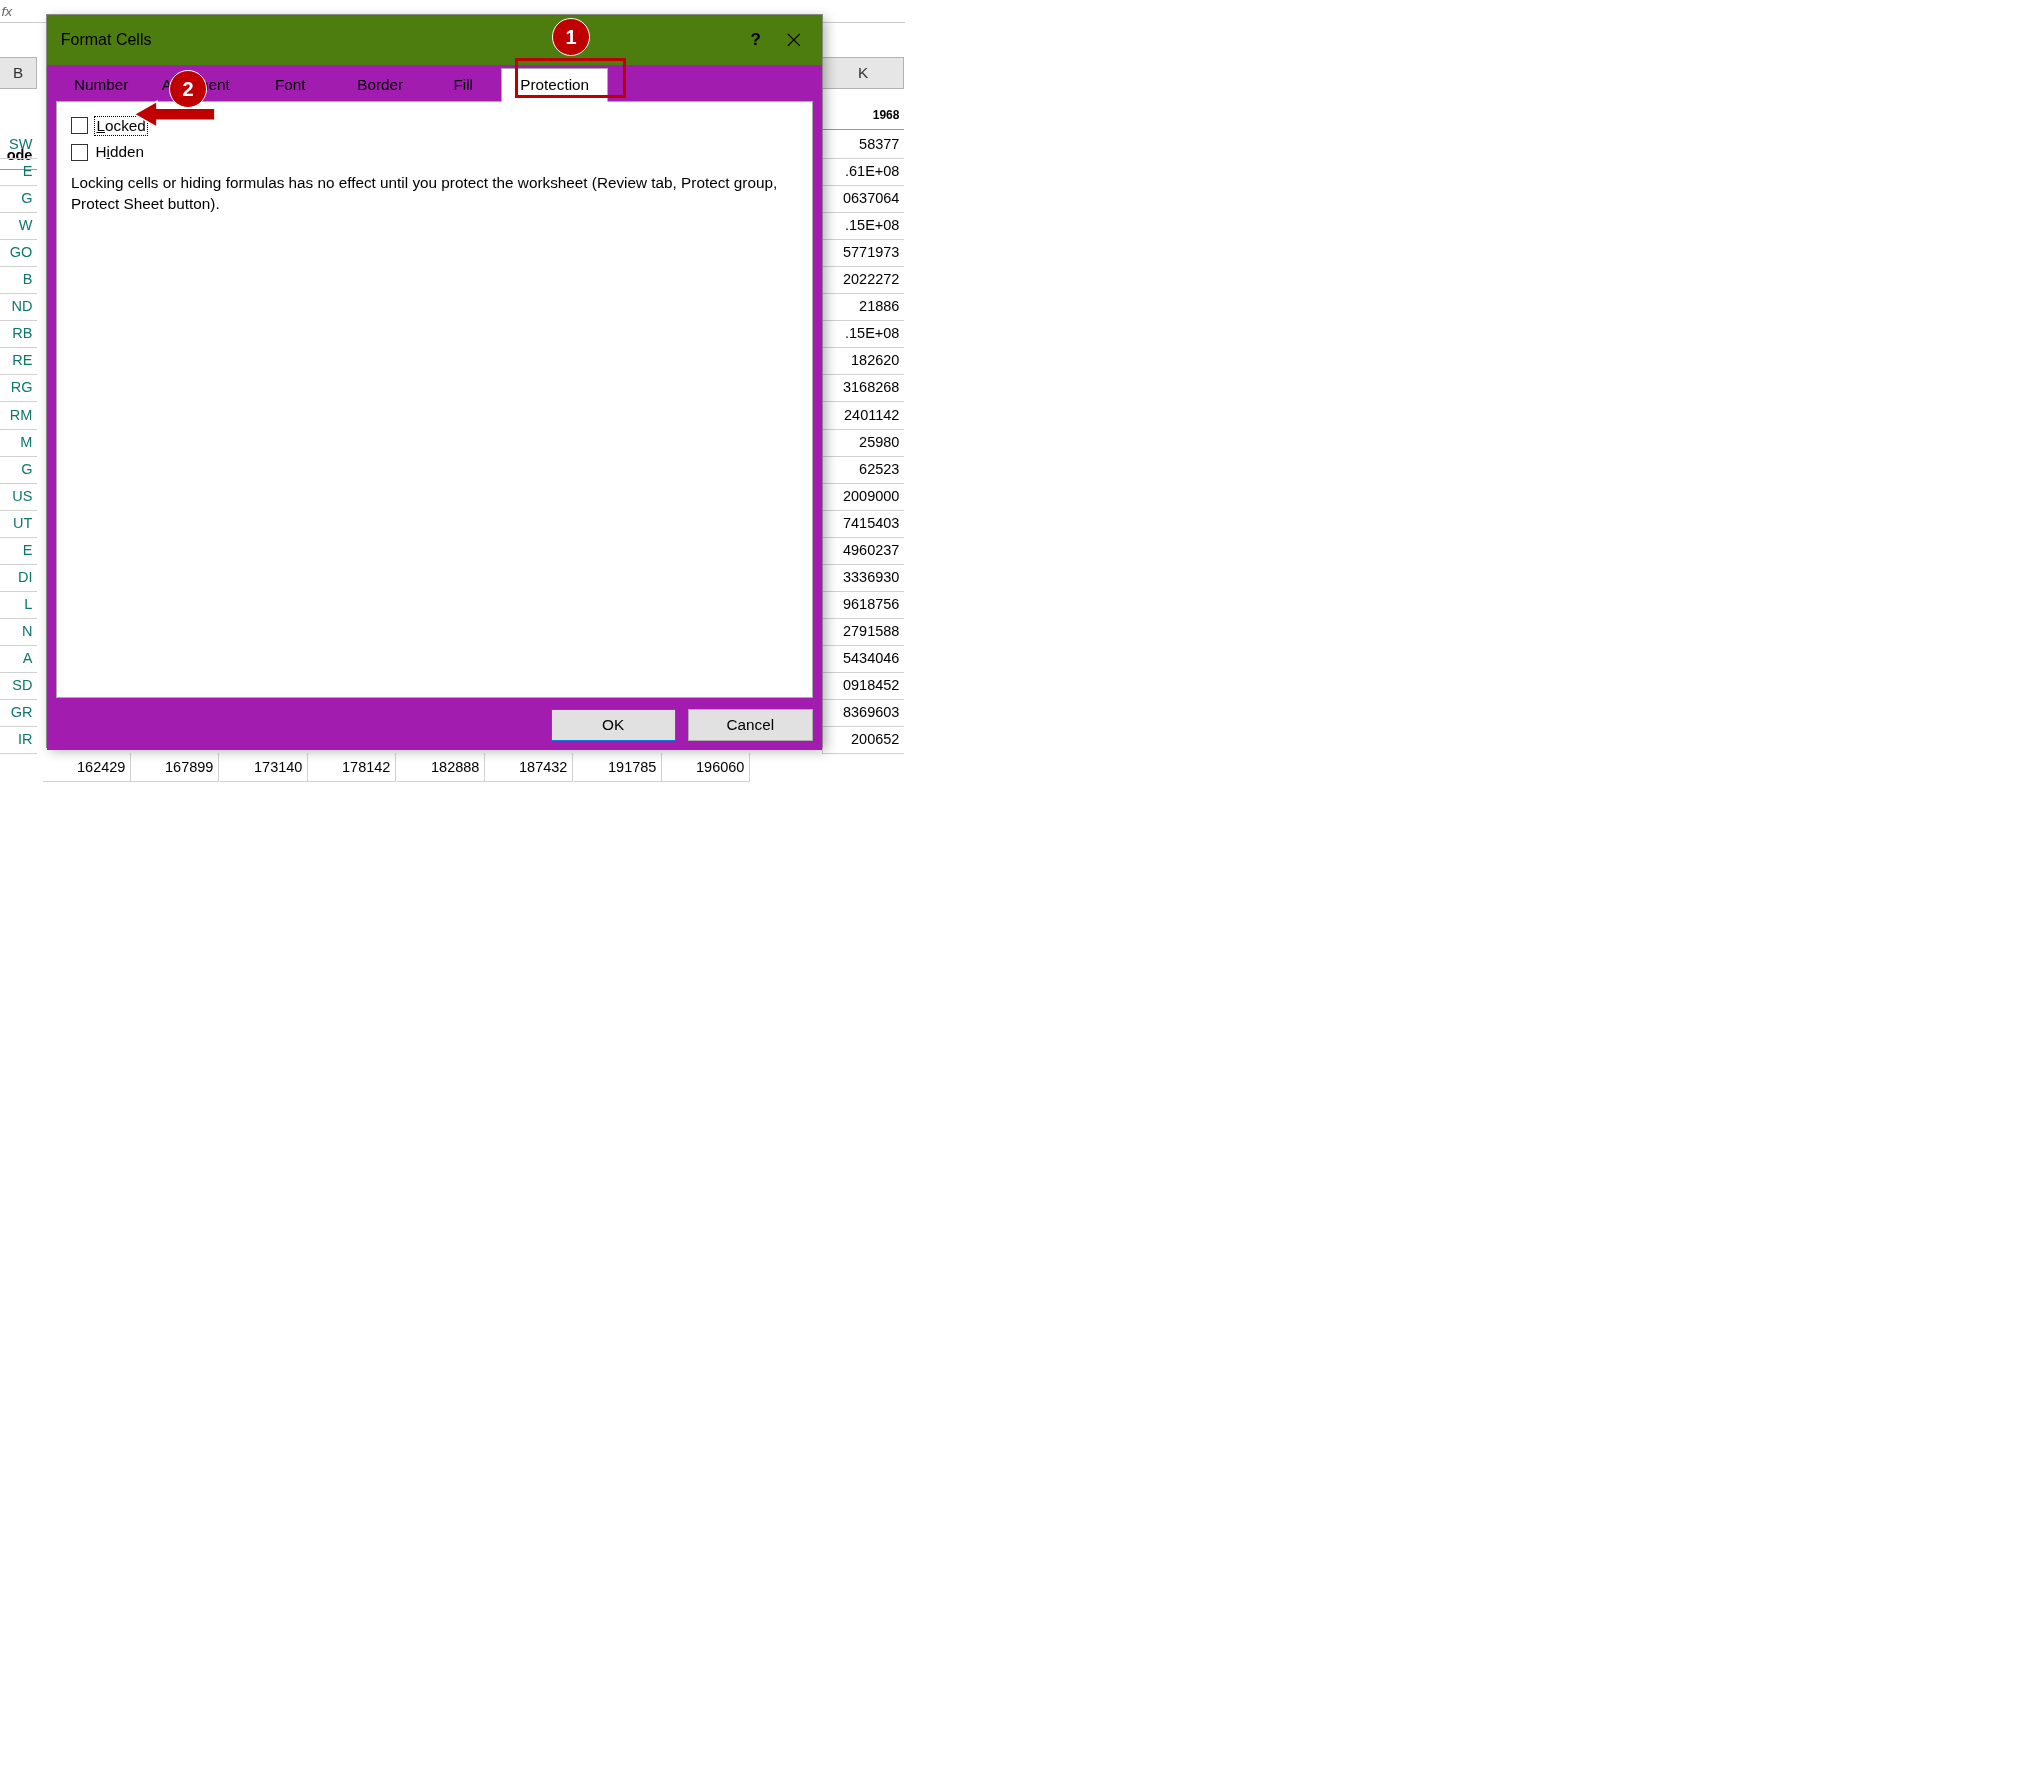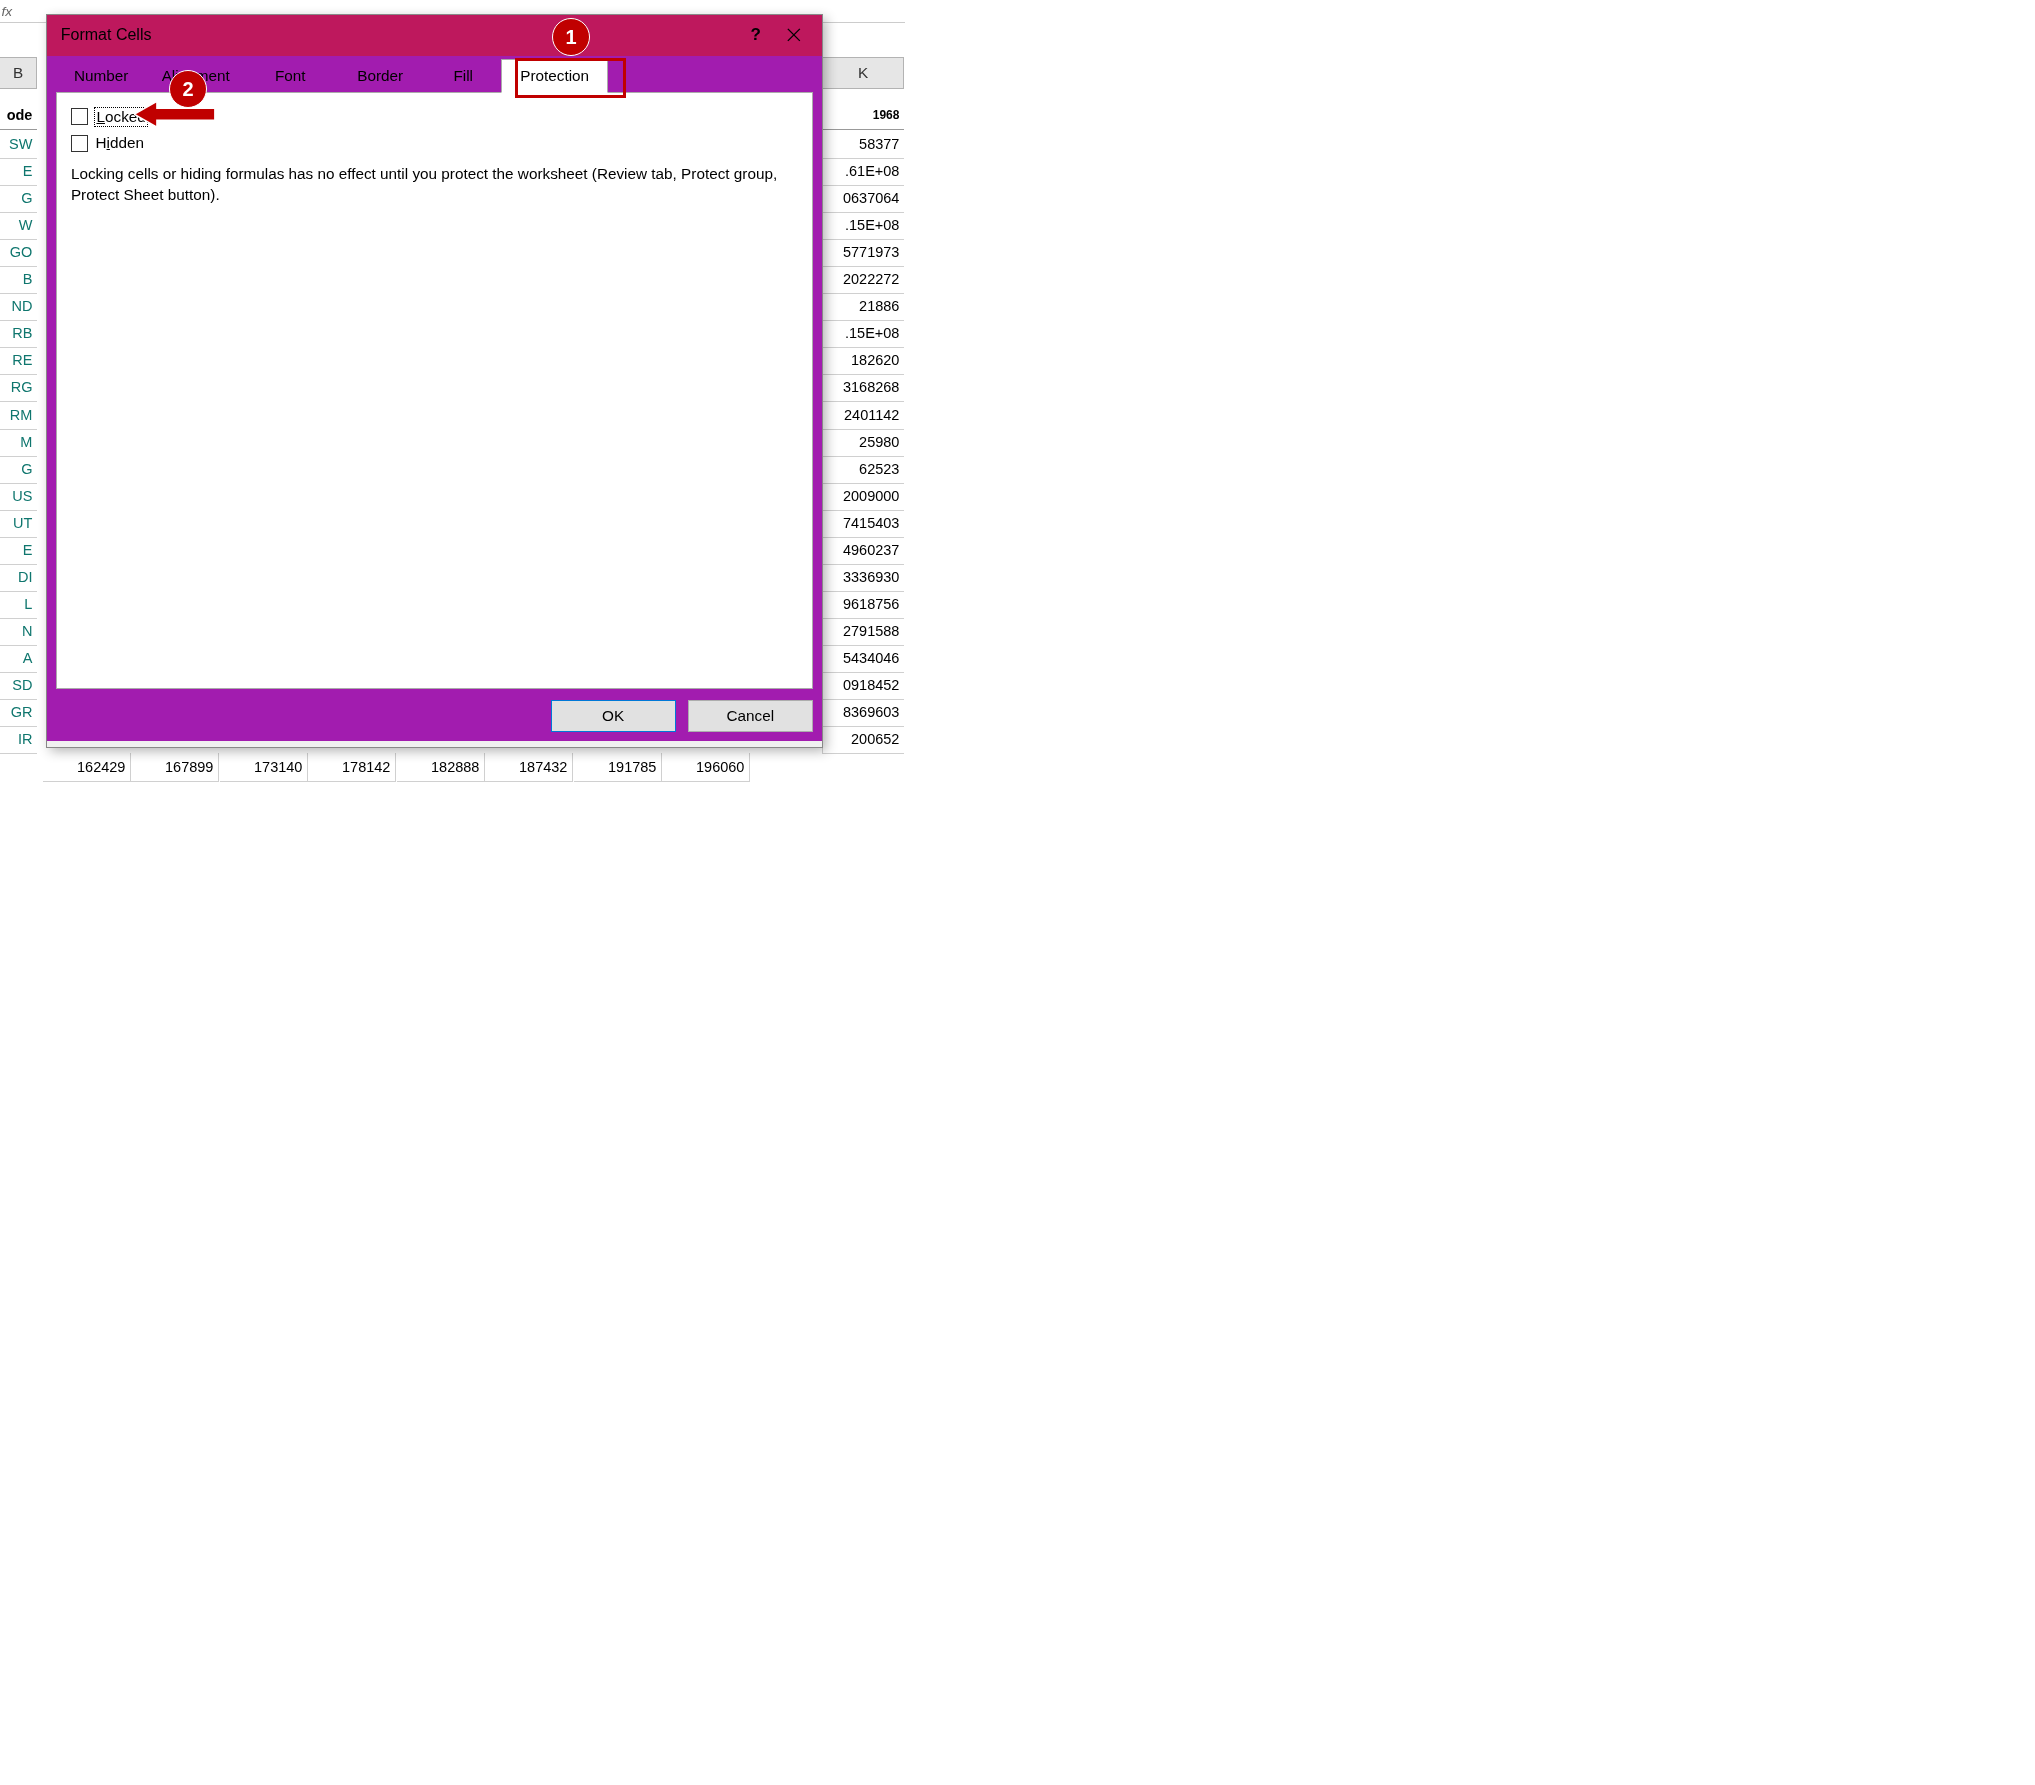--- a/index.html
+++ b/index.html
@@ -64,20 +64,21 @@
   width: 37px;
   height: 29px;
   display: flex;
   align-items: center;
   justify-content: flex-end;
   padding-right: 4.6px;
   font-size: 14.5px;
   font-weight: bold;
   border-bottom: 0.8px solid #999;
   background: #fff;
+  margin-top: 40px;
 }
 .header-row-right {
   position: absolute;
   left: 822px;
   width: 82px;
   height: 29px;
   display: flex;
   align-items: center;
   justify-content: flex-end;
   padding-right: 4.6px;
@@ -121,23 +122,23 @@
   position: absolute;
   top: 13.7px; left: 46px;
   width: 777px; height: 734px;
   background: #f0f0f0;
   border: 0.8px solid #888;
   box-shadow: 3.8px 3.8px 11.4px rgba(0,0,0,0.3);
 }
 .dialog-titlebar {
   display: flex;
   align-items: center;
-  height: 41px;
+  height: 50px;
   padding: 0 9.2px;
-  background: #be185d;
+  background: #4d7c0f;
 }
 .dialog-title {
   flex: 1;
   font-size: 16px;
   color: #000;
   padding-left: 4.6px;
 }
 .titlebar-btn {
   width: 38px;
   height: 30.5px;

